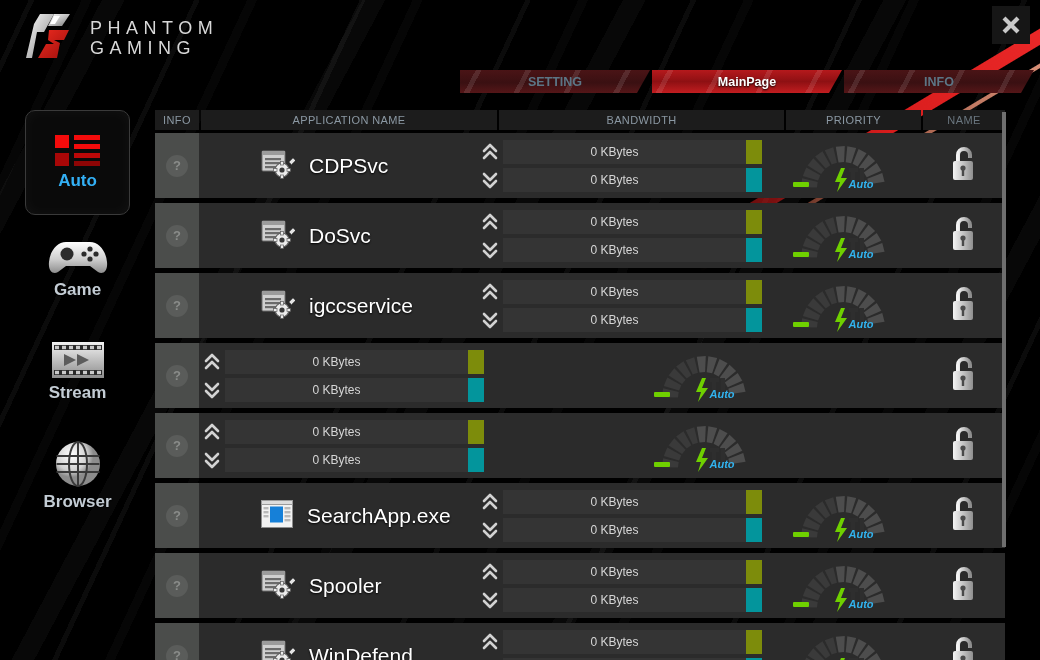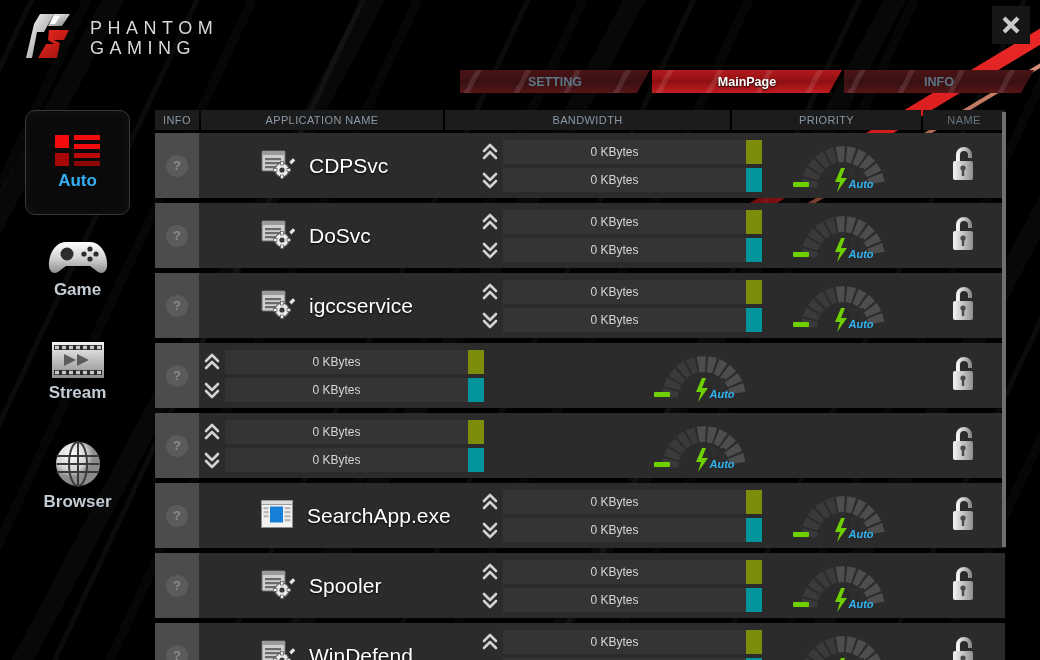--- a/index.html
+++ b/index.html
@@ -155,21 +155,21 @@
     gap: 2px;
   }
   .th {
     background: #1c1c1c;
     color: #8b98a3;
     font-size: 11px;
     letter-spacing: 0.4px;
     display: flex; align-items: center; justify-content: center;
   }
   .th.group { width: 44px; }
-  .th.appname { width: 242px; }
+  .th.appname { width: 296px; }
   .th.bandwidth { width: 285px; }
   .th.priority { flex: 1; }
   .th.block { width: 82px; color: #6a767f; }
 
   .tbody { margin-top: 3px; }
   .trow {
     position: relative;
     display: flex;
     height: 65px;
     margin-bottom: 5px;

